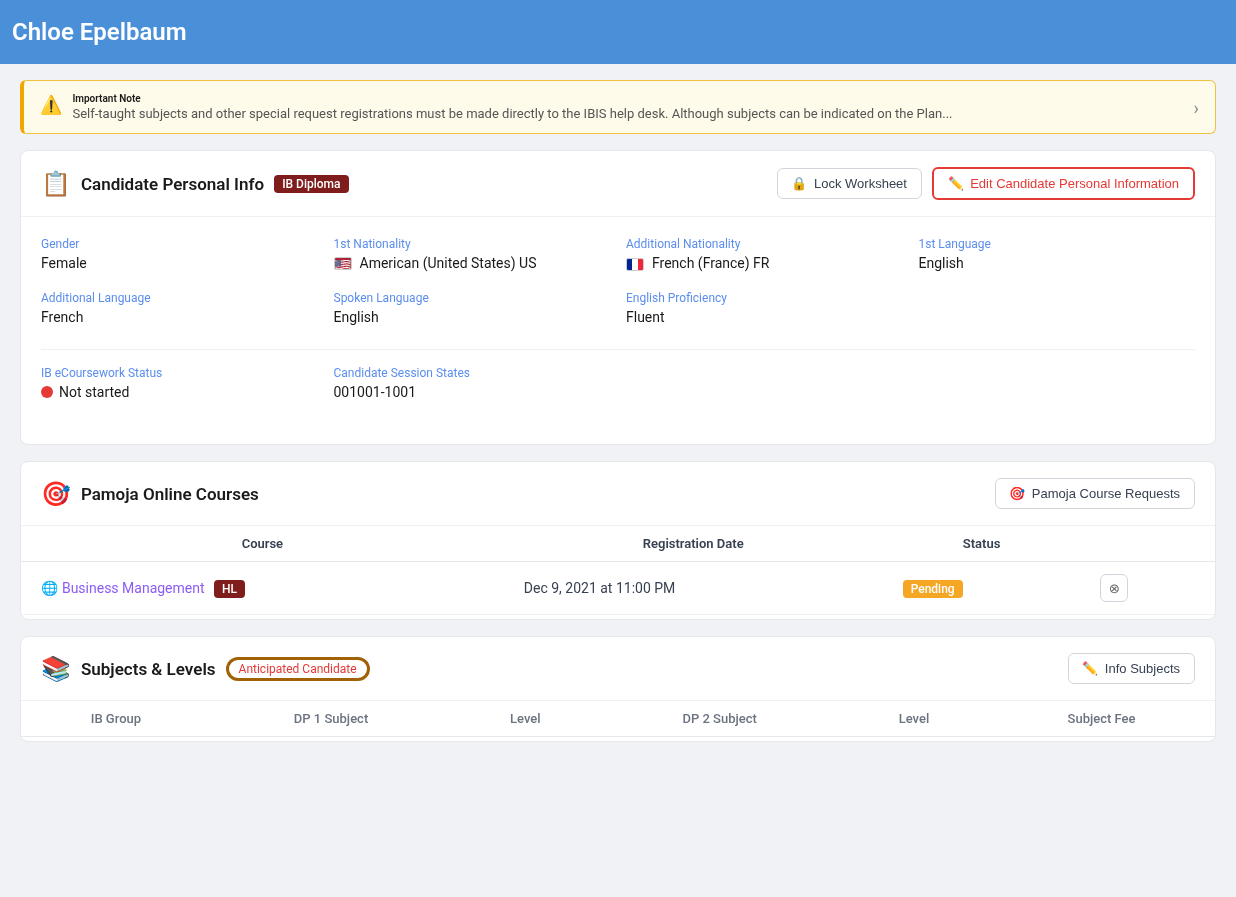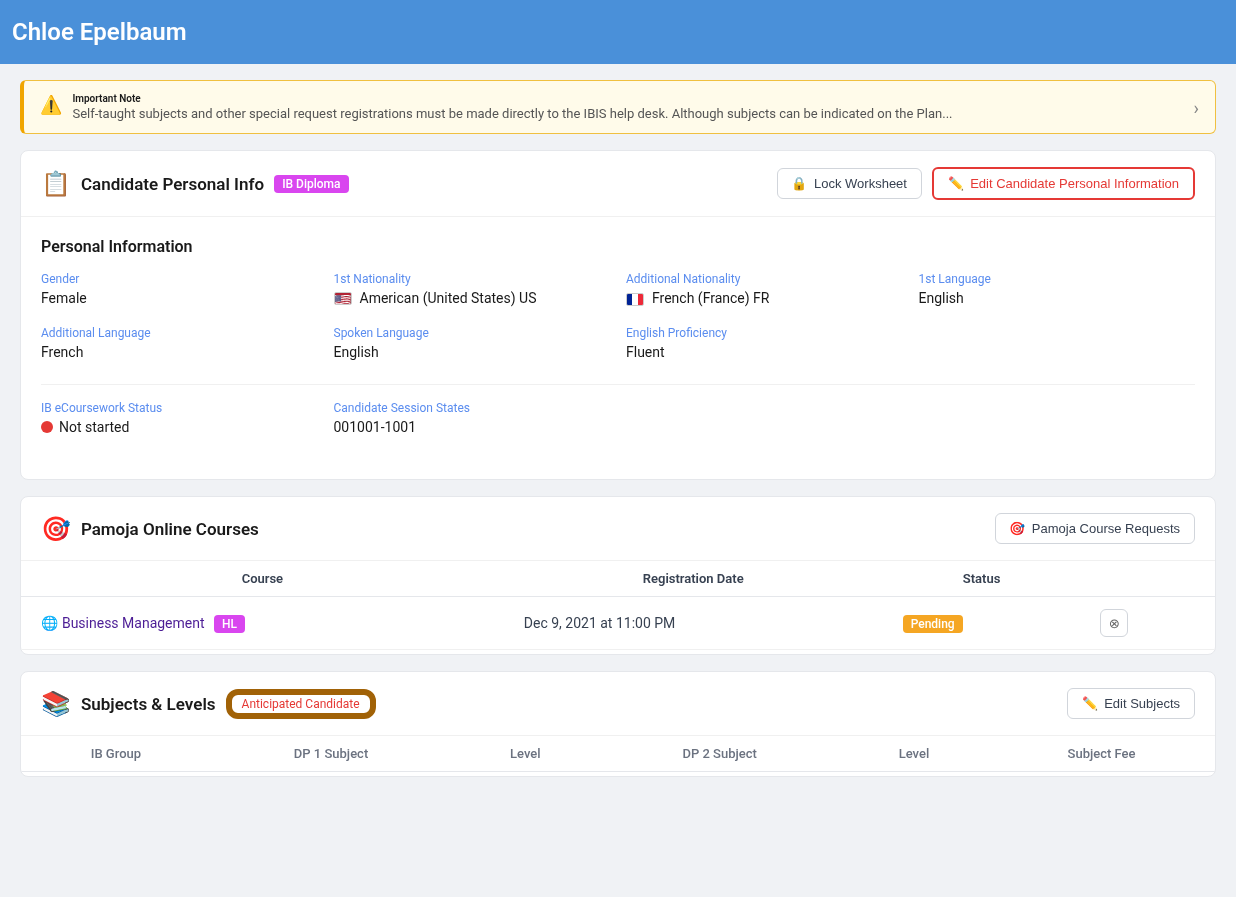--- a/index.html
+++ b/index.html
@@ -89,31 +89,31 @@
       color: #1a1a1a;
     }
 
     .badge {
       padding: 2px 8px;
       border-radius: 4px;
       font-size: 12px;
       font-weight: 500;
     }
     .badge-blue {
-      background: #d946ef;
+      background: #7f1d1d;
       color: white;
     }
     .badge-orange {
       background: #f5a623;
       color: white;
     }
     .badge-outline-red {
       background: transparent;
       color: #e53935;
-      border: 6px solid #a16207;
+      border: 3px solid #a16207;
       border-radius: 12px;
       padding: 2px 10px;
       font-size: 12px;
     }
 
     .card-header-right {
       display: flex;
       align-items: center;
       gap: 10px;
     }
@@ -206,21 +206,21 @@
     tbody tr {
       border-bottom: 1px solid #f0f0f0;
     }
     tbody td {
       padding: 12px 20px;
       font-size: 14px;
       color: #374151;
     }
 
     .course-link {
-      color: #4c1d95;
+      color: #8b5cf6;
       text-decoration: none;
     }
 
     .remove-btn {
       display: inline-flex;
       align-items: center;
       justify-content: center;
       width: 28px;
       height: 28px;
       border: 1px solid #d1d5db;
@@ -307,21 +307,20 @@
           <span>Lock Worksheet</span>
         </button>
         <button class="btn btn-primary-outline">
           <span>✏️</span>
           <span>Edit Candidate Personal Information</span>
         </button>
       </div>
     </div>
 
     <div class="card-body">
-      <div class="section-title">Personal Information</div>
 
       <div class="info-grid">
         <div class="info-field">
           <label>Gender</label>
           <div class="value">Female</div>
         </div>
         <div class="info-field">
           <label>1st Nationality</label>
           <div class="value">
             <span class="flag flag-us">🇺🇸</span>
@@ -430,21 +429,21 @@
   <div class="card">
     <div class="card-header">
       <div class="card-header-left">
         <span class="card-icon">📚</span>
         <span class="card-title">Subjects &amp; Levels</span>
         <span class="badge-outline-red">Anticipated Candidate</span>
       </div>
       <div class="card-header-right">
         <button class="btn">
           <span>✏️</span>
-          <span>Edit Subjects</span>
+          <span>Info Subjects</span>
         </button>
       </div>
     </div>
 
     <div class="table-wrapper">
       <table class="subjects-table">
         <thead>
           <tr>
             <th>IB Group</th>
             <th>DP 1 Subject</th>

